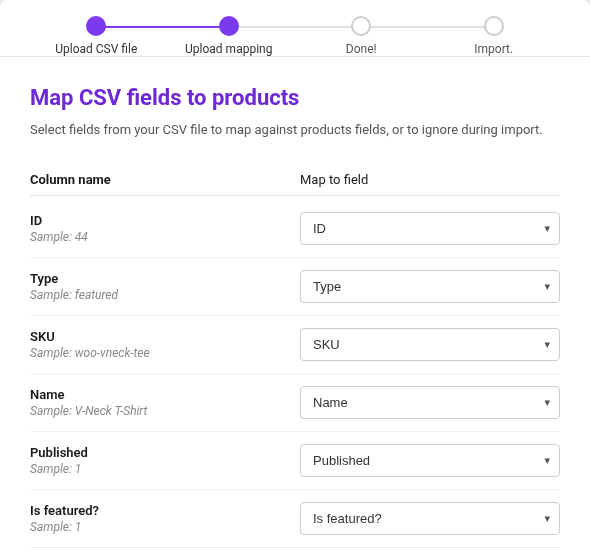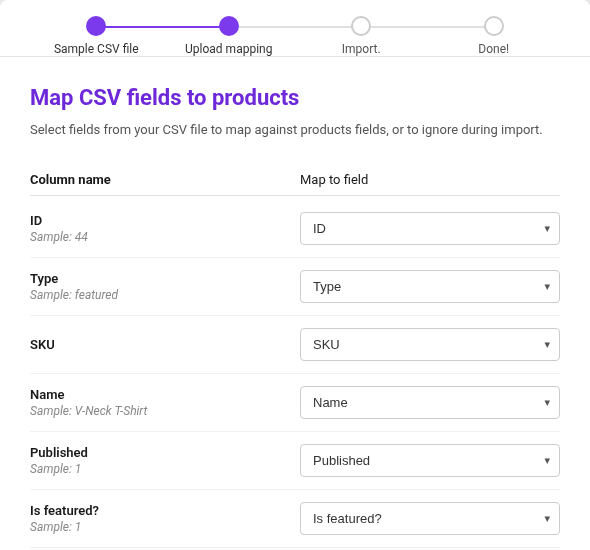--- a/index.html
+++ b/index.html
@@ -164,33 +164,33 @@
   </style>
 </head>
 <body>
 
 <div class="window">
 
   <div class="stepper">
 
   <div class="step completed">
         <div class="step-circle"></div>
-        <div class="step-label">Sample CSV file</div>
+        <div class="step-label">Upload CSV file</div>
       </div>
       <div class="step active">
         <div class="step-circle"></div>
         <div class="step-label">Upload mapping</div>
       </div>
       <div class="step inactive">
         <div class="step-circle"></div>
+        <div class="step-label">Done!</div>
+      </div>
+      <div class="step inactive">
+        <div class="step-circle"></div>
         <div class="step-label">Import.</div>
-      </div>
-      <div class="step inactive">
-        <div class="step-circle"></div>
-        <div class="step-label">Done!</div>
       </div>
     </div>
 
   <div class="content">
     <h1 class="page-title">Map CSV fields to products</h1>
     <p class="page-description">Select fields from your CSV file to map against products fields, or to ignore during import.</p>
 
     <div class="table-header">
       <div class="col-name-header">Column name</div>
       <div class="col-map-header">Map to field</div>
@@ -208,20 +208,21 @@
         <div class="field-row">
           <div class="field-info">
             <div class="field-name">Type</div>
             <div class="field-sample">Sample: featured</div>
           </div>
           <div class="field-select-wrapper"><select class="field-select"><option value="ID">ID</option><option value="Type" selected="">Type</option><option value="SKU">SKU</option><option value="Name">Name</option><option value="Published">Published</option><option value="Is featured?">Is featured?</option><option value="Visibility in catalog">Visibility in catalog</option><option value="— Don't import —">— Don't import —</option></select><span class="select-chevron">▾</span></div>
         </div>
         <div class="field-row">
           <div class="field-info">
             <div class="field-name">SKU</div>
+            <div class="field-sample">Sample: woo-vneck-tee</div>
           </div>
           <div class="field-select-wrapper"><select class="field-select"><option value="ID">ID</option><option value="Type">Type</option><option value="SKU" selected="">SKU</option><option value="Name">Name</option><option value="Published">Published</option><option value="Is featured?">Is featured?</option><option value="Visibility in catalog">Visibility in catalog</option><option value="— Don't import —">— Don't import —</option></select><span class="select-chevron">▾</span></div>
         </div>
         <div class="field-row">
           <div class="field-info">
             <div class="field-name">Name</div>
             <div class="field-sample">Sample: V-Neck T-Shirt</div>
           </div>
           <div class="field-select-wrapper"><select class="field-select"><option value="ID">ID</option><option value="Type">Type</option><option value="SKU">SKU</option><option value="Name" selected="">Name</option><option value="Published">Published</option><option value="Is featured?">Is featured?</option><option value="Visibility in catalog">Visibility in catalog</option><option value="— Don't import —">— Don't import —</option></select><span class="select-chevron">▾</span></div>
         </div>

